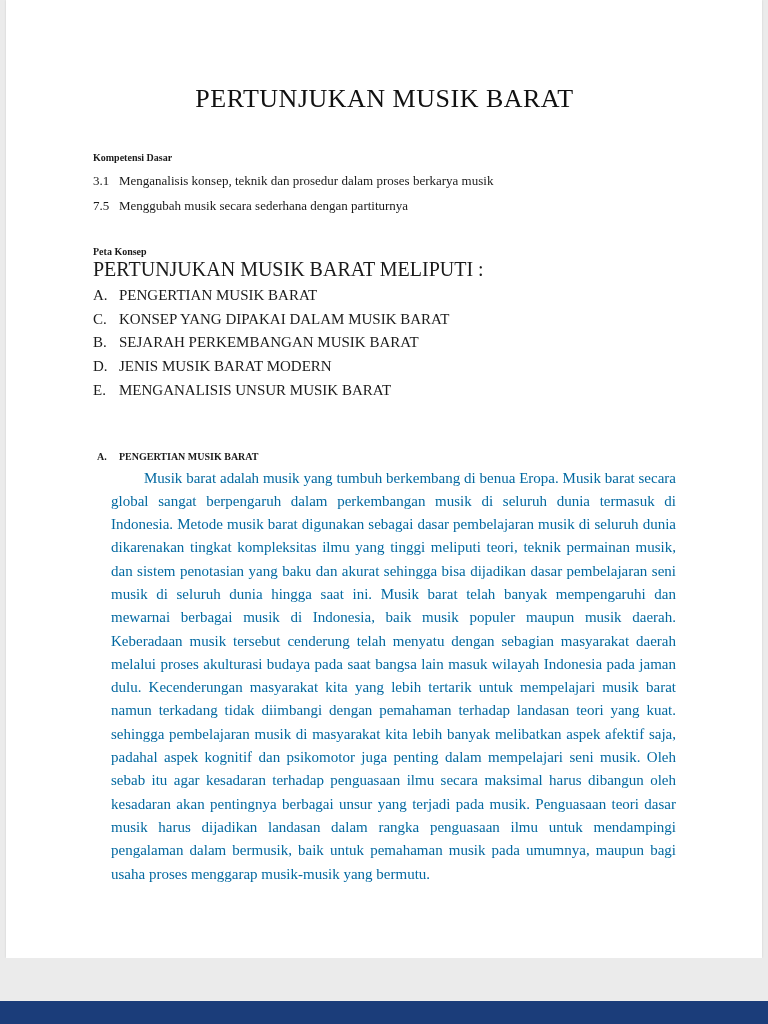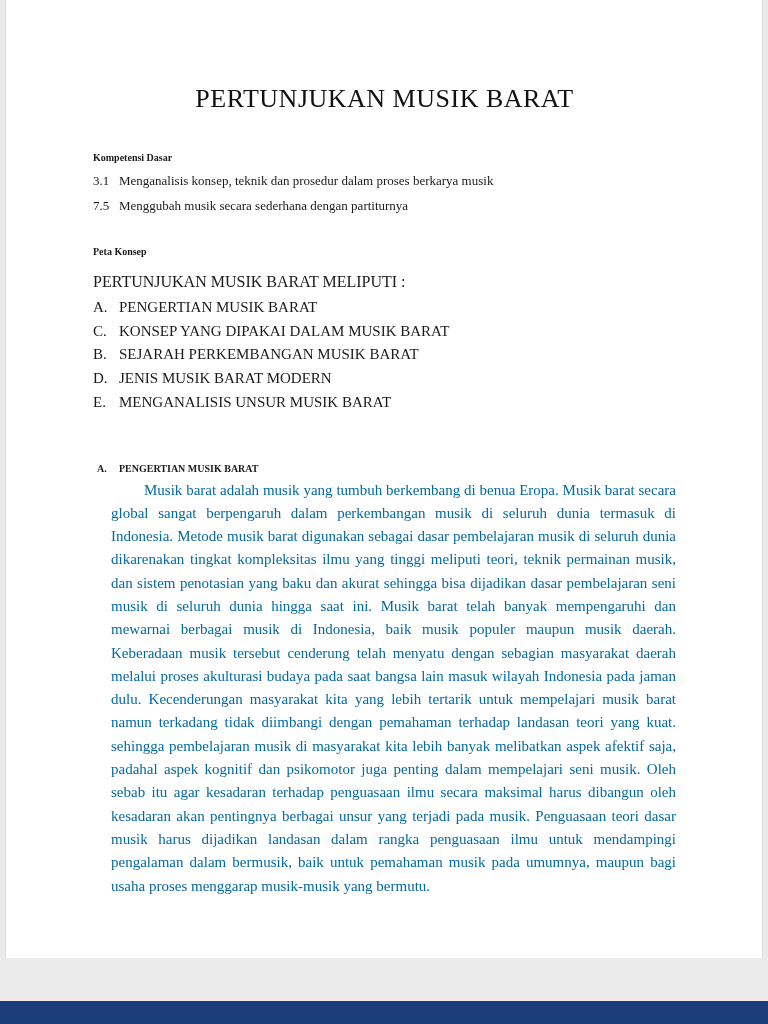--- a/index.html
+++ b/index.html
@@ -48,23 +48,23 @@
   .kd-item {
     font-size: 13px;
     line-height: 25px;
   }
   .kd-num {
     display: inline-block;
     width: 26px;
   }
   .peta-heading { margin-top: 28px; }
   .peta-intro {
-    font-size: 16px;
+    font-size: 20px;
     line-height: 25px;
-    margin-top: 12px;
+    margin-top: 0;
   }
   .peta-list { margin-top: 2px; }
   .peta-item {
     font-size: 15px;
     line-height: 23.7px;
   }
   .peta-label {
     display: inline-block;
     width: 26px;
   }

